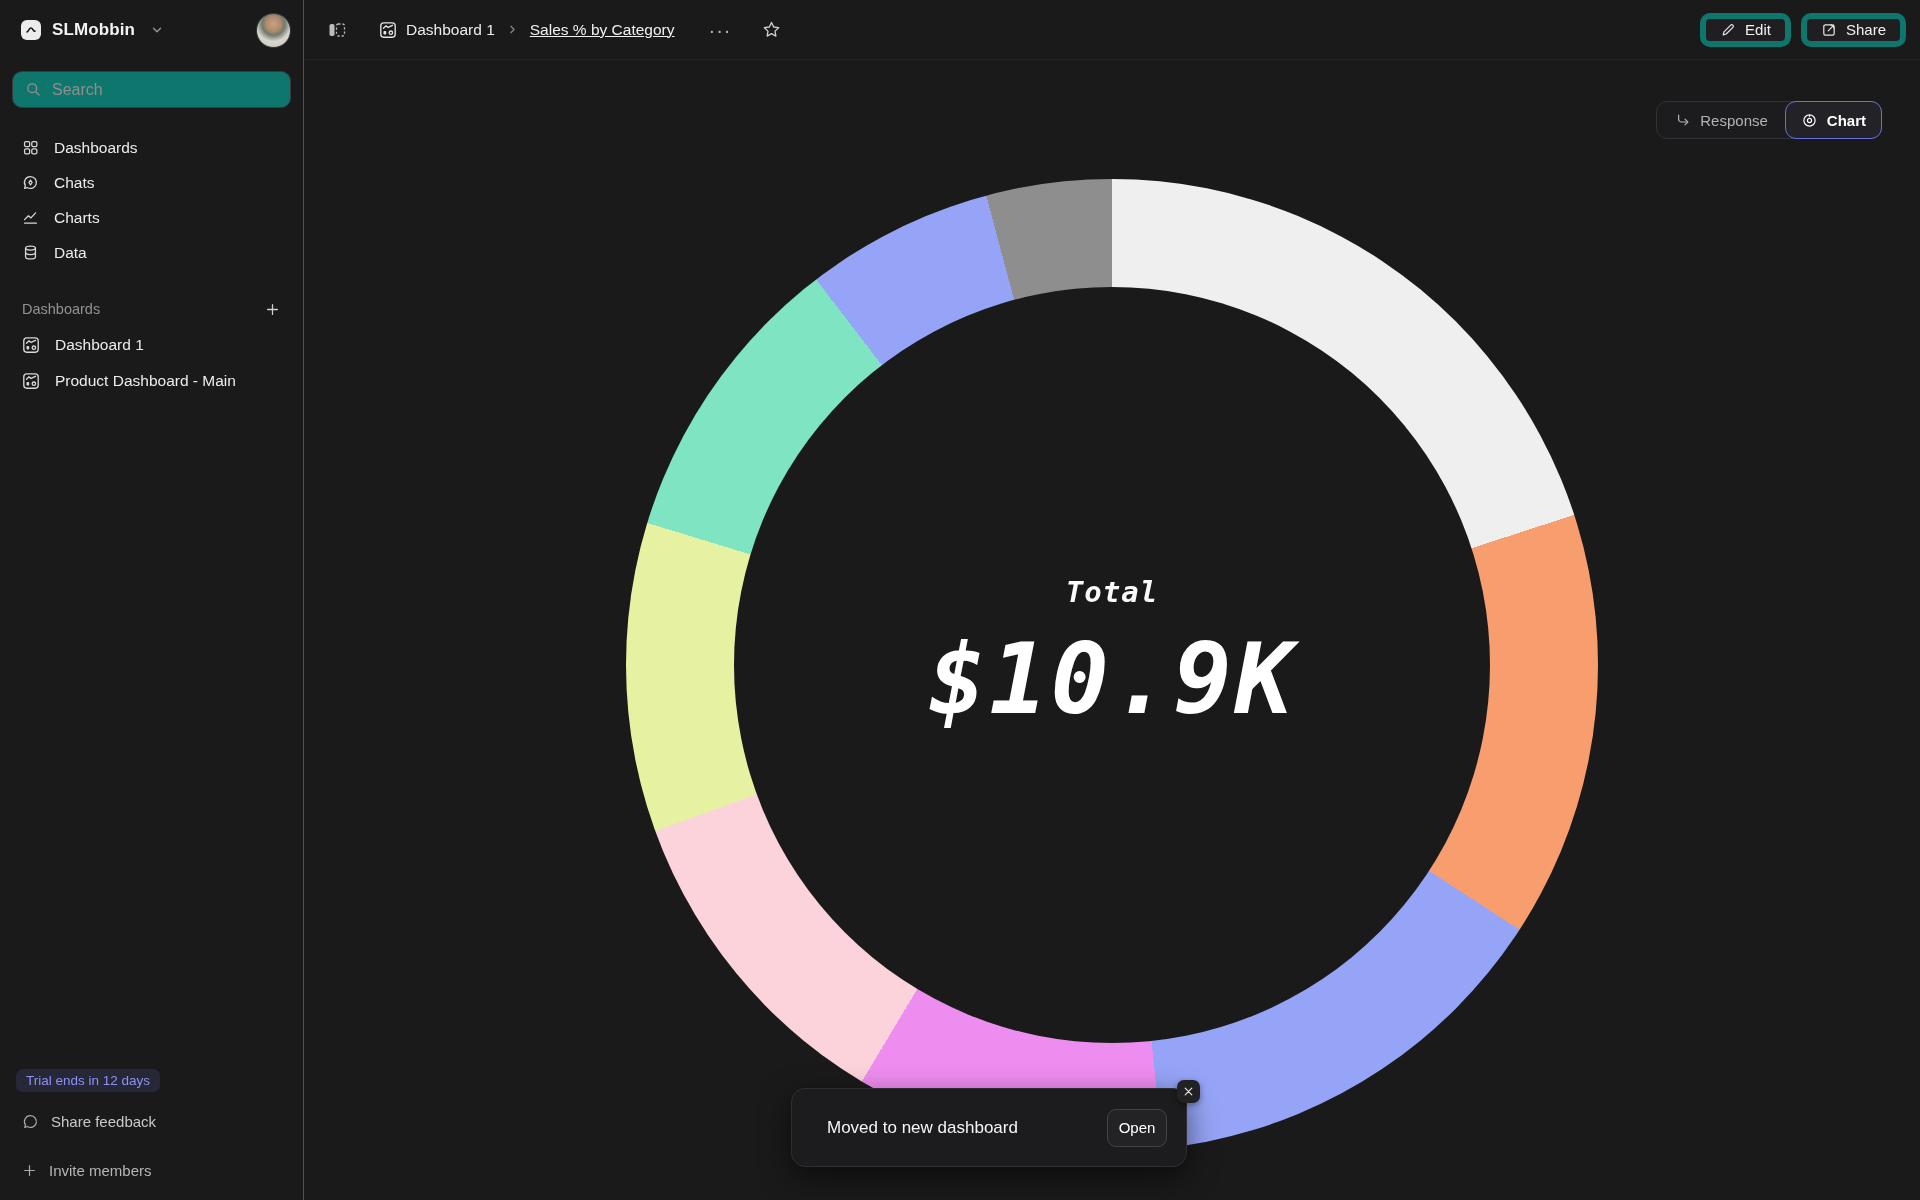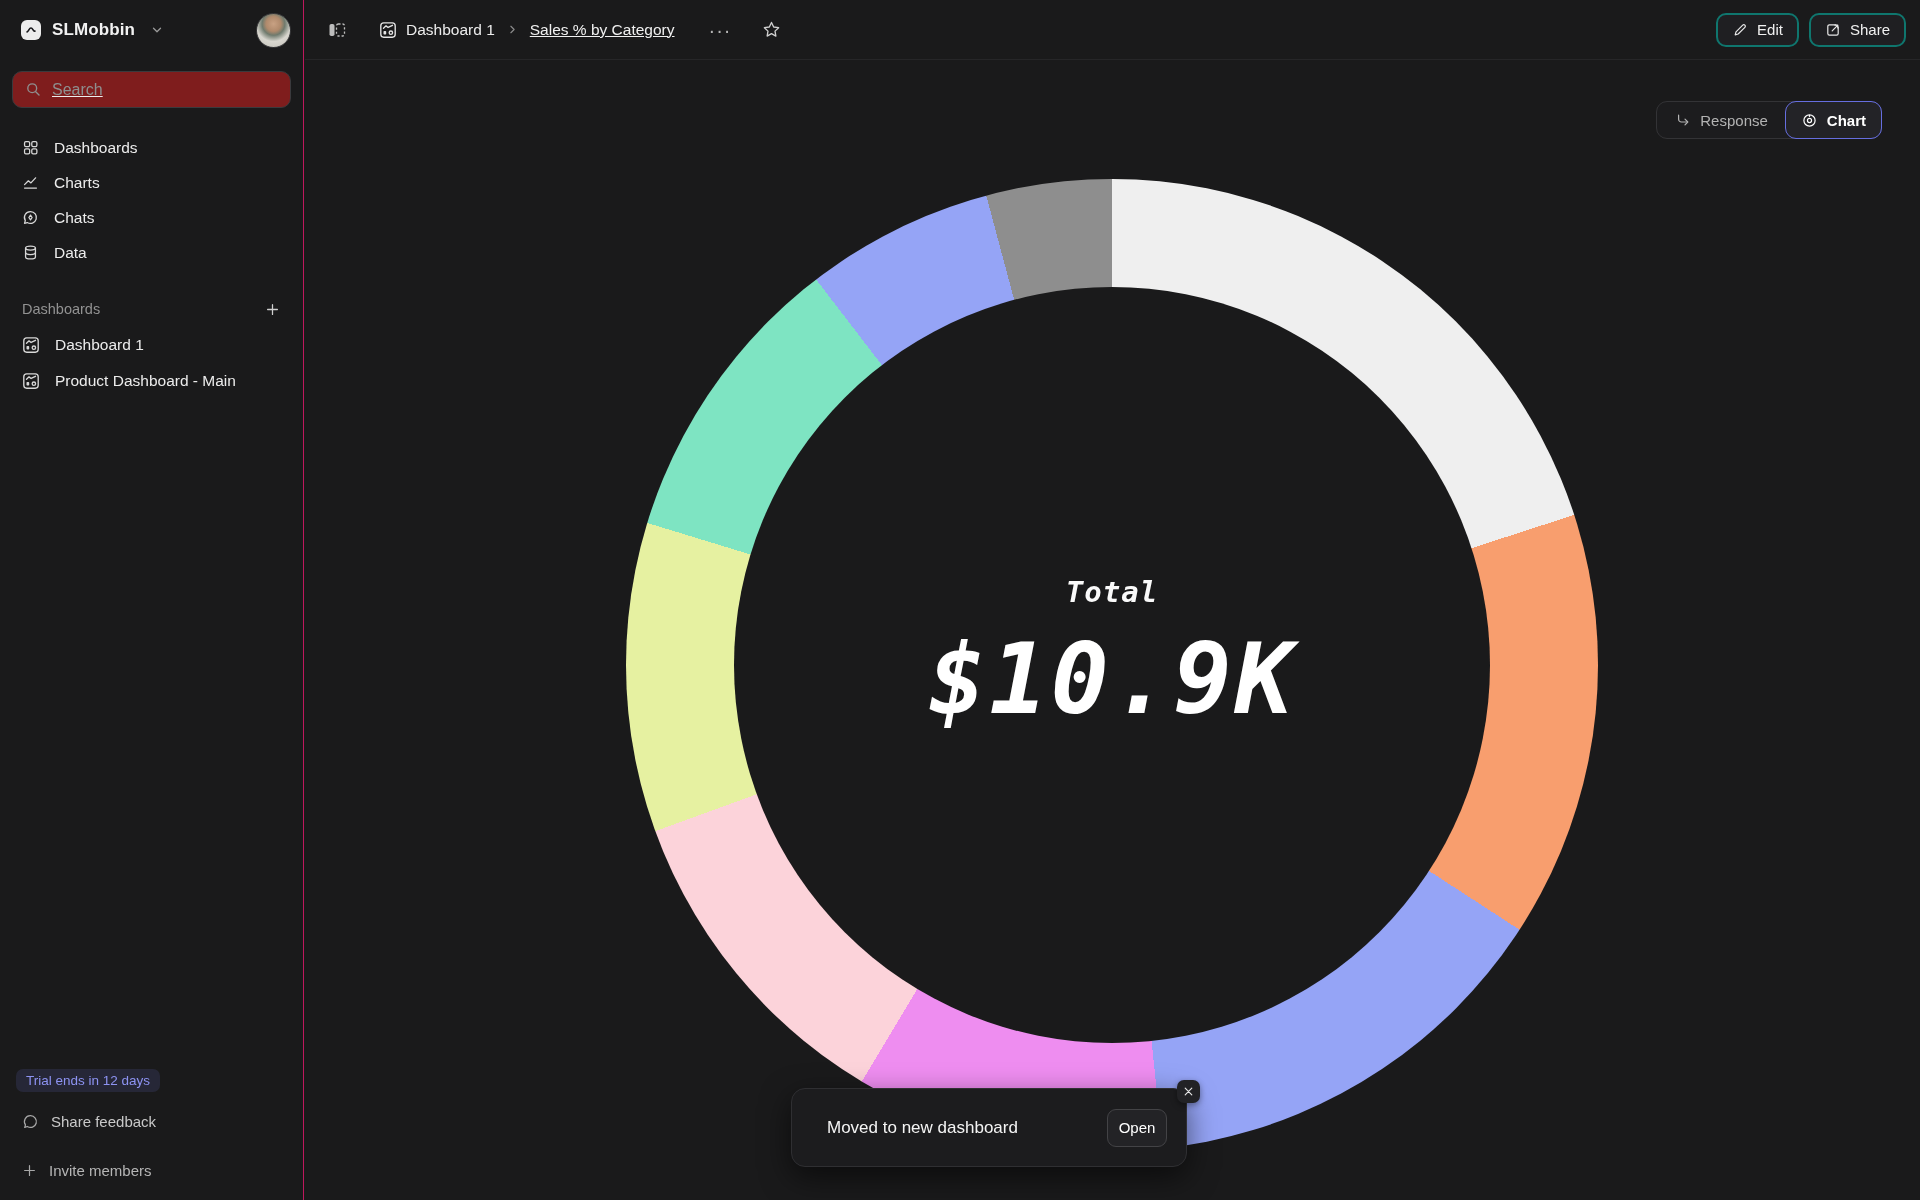--- a/index.html
+++ b/index.html
@@ -26,22 +26,22 @@
   }
   .ws-name { position:absolute; left:52px; top:20px; font-size:17px; font-weight:700; color:#f2f2f2; letter-spacing:.1px; }
   .ws-chevron { position:absolute; left:150px; top:23px; color:#9a9a9a; }
   .avatar {
     position:absolute; right:12px; top:13px; width:35px; height:35px; border-radius:50%;
     background:radial-gradient(circle at 50% 30%, #c8a183 0%, #b08a6c 26%, #6f7a6d 40%, #d8d6cf 62%, #c4c2ba 100%);
     border:1px solid #3a3a3c;
   }
   .search-box {
     position:absolute; left:12px; right:12px; top:71px; height:37px;
-    border:1px solid #3a3a3d; border-radius:10px; background:#7f1d1d;
-    display:flex; align-items:center; padding:0 12px; gap:10px;text-decoration:underline;
+    border:1px solid #3a3a3d; border-radius:10px; background:#0f766e;
+    display:flex; align-items:center; padding:0 12px; gap:10px;
   }
   .search-box input {
     background:transparent; border:none; outline:none; color:#e6e6e6;
     font-size:16px; width:100%; font-family:"Liberation Sans", sans-serif;
   }
   .search-box input::placeholder { color:#8f8f8f; }
 
   .nav { position:absolute; left:12px; right:12px; top:130px; }
   .nav-row, .dash-row {
     height:35px; border-radius:8px; display:flex; align-items:center;
@@ -80,21 +80,21 @@
   }
   .icon-btn { color:#bdbdbd; cursor:pointer; display:flex; align-items:center; justify-content:center; }
   .bc-dash-icon { margin-left:32px; color:#e6e6e6; }
   .bc-name { margin-left:9px; font-size:15.5px; color:#ececec; cursor:pointer; }
   .bc-sep { margin:0 11px; color:#8a8a8a; }
   .bc-page { font-size:15.5px; color:#f0f0f0; cursor:pointer;text-decoration:underline; }
   .ellipsis-btn { margin-left:34px; font-size:20px; color:#b5b5b5; letter-spacing:1px; line-height:10px; }
   .star-btn { margin-left:30px; color:#d0d0d0; }
   .tb-spacer { flex:1; }
   .tb-btn {
-    height:34px; border:2px solid #0f766e; border-radius:10px; background:#1f1f22;
+    height:34px; border:6px solid #0f766e; border-radius:10px; background:#1f1f22;
     display:flex; align-items:center; gap:9px; padding:0 14px; font-size:15px; color:#f0f0f0; cursor:pointer;
   }
   .tb-btn + .tb-btn { margin-left:10px; }
   .tb-btn .ic { color:#e8e8e8; }
 
   
   .view-toggle {
     position:absolute; top:101px; right:38px; height:38px;
     display:flex; align-items:stretch; border:1px solid #333336; border-radius:11px; background:#1c1c1e;
   }
@@ -184,35 +184,35 @@
             <rect x="3" y="3" width="6" height="6" rx="1.6"></rect>
             <rect x="11.5" y="3" width="6" height="6" rx="1.6"></rect>
             <rect x="3" y="11.5" width="6" height="6" rx="1.6"></rect>
             <rect x="11.5" y="11.5" width="6" height="6" rx="1.6"></rect>
           </svg>
       </span>
       <span>Dashboards</span>
     </div>
     <div class="nav-row">
       <span class="ic">
+        <svg width="17" height="17" viewBox="0 0 20 20" fill="none" stroke="currentColor" stroke-width="1.5" stroke-linejoin="round">
+            <path d="M10 3a7 7 0 1 1-3.8 12.9L3 16.8l.9-3.1A7 7 0 0 1 10 3z"></path>
+            <path d="M10 7.2l1.9 2.8-1.9 2.8-1.9-2.8z"></path>
+          </svg>
+      </span>
+      <span>Chats</span>
+    </div>
+    <div class="nav-row">
+      <span class="ic">
         <svg width="17" height="17" viewBox="0 0 20 20" fill="none" stroke="currentColor" stroke-width="1.5" stroke-linecap="round" stroke-linejoin="round">
             <path d="M3 12.5L7.5 8l3 2.5L16 4.5"></path>
             <path d="M3 16.5h14"></path>
           </svg>
       </span>
       <span>Charts</span>
-    </div>
-    <div class="nav-row">
-      <span class="ic">
-        <svg width="17" height="17" viewBox="0 0 20 20" fill="none" stroke="currentColor" stroke-width="1.5" stroke-linejoin="round">
-            <path d="M10 3a7 7 0 1 1-3.8 12.9L3 16.8l.9-3.1A7 7 0 0 1 10 3z"></path>
-            <path d="M10 7.2l1.9 2.8-1.9 2.8-1.9-2.8z"></path>
-          </svg>
-      </span>
-      <span>Chats</span>
     </div>
     <div class="nav-row">
       <span class="ic">
         <svg width="17" height="17" viewBox="0 0 20 20" fill="none" stroke="currentColor" stroke-width="1.5">
             <ellipse cx="10" cy="4.8" rx="5.8" ry="2.4"></ellipse>
             <path d="M4.2 4.8v10.4c0 1.3 2.6 2.4 5.8 2.4s5.8-1.1 5.8-2.4V4.8"></path>
             <path d="M4.2 10c0 1.3 2.6 2.4 5.8 2.4s5.8-1.1 5.8-2.4"></path>
           </svg>
       </span>
       <span>Data</span>

